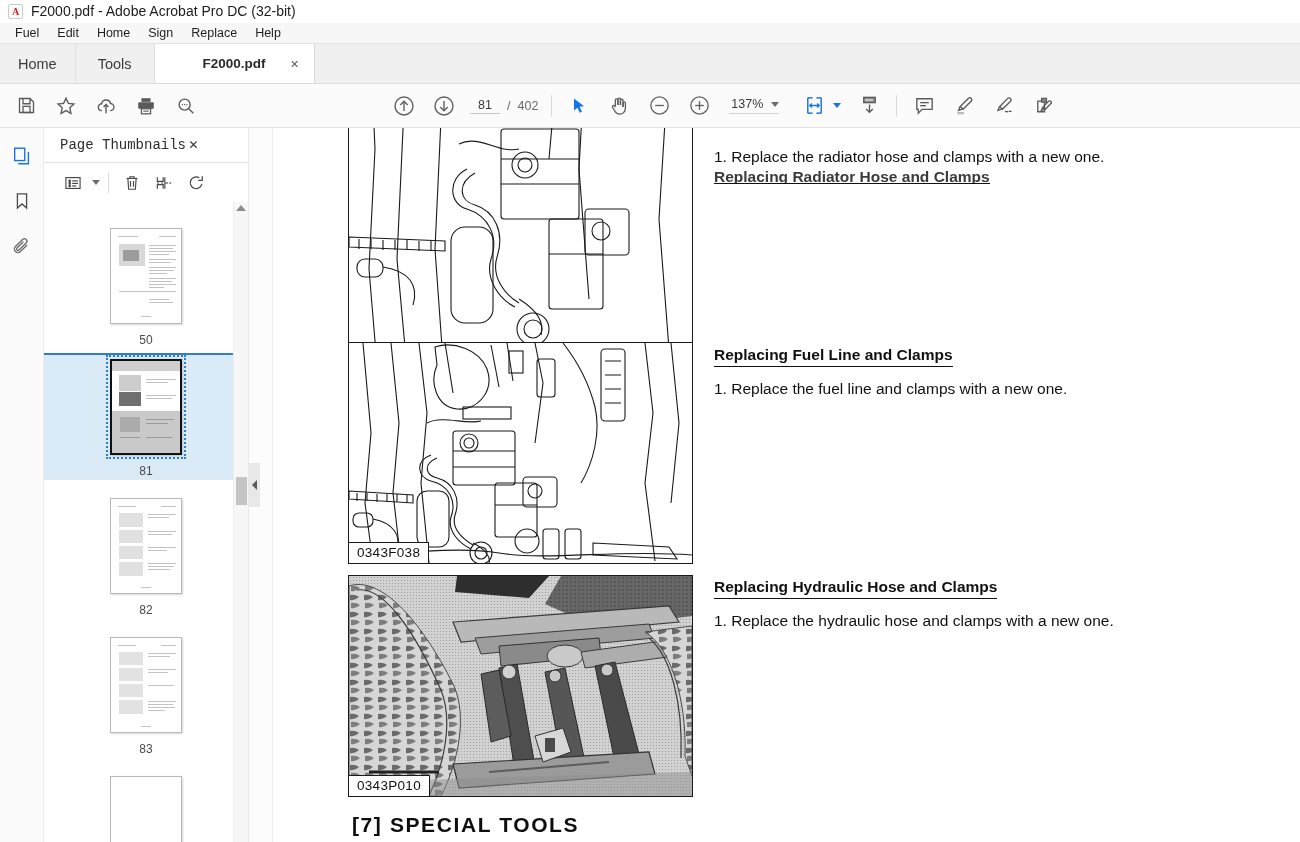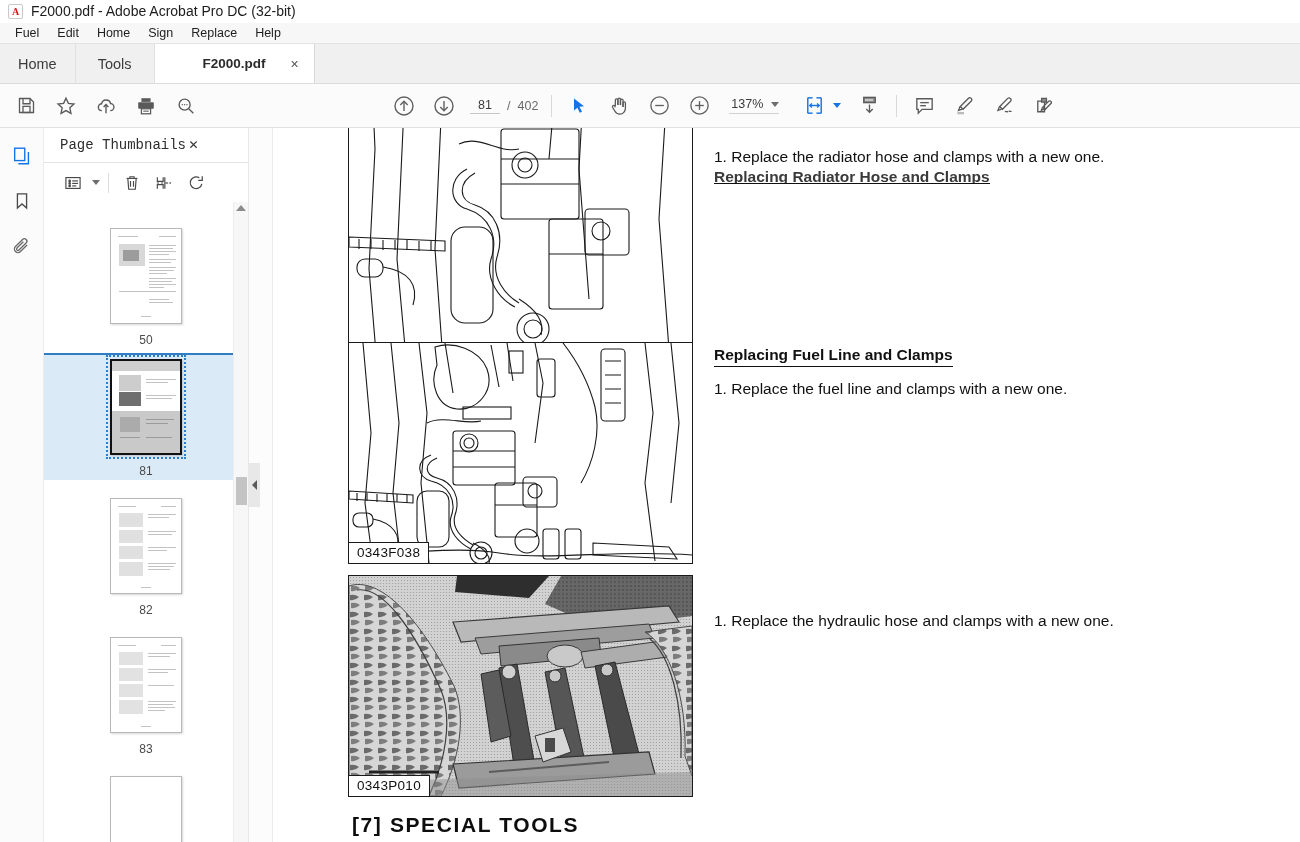--- a/index.html
+++ b/index.html
@@ -806,19 +806,20 @@
 
             <path d="M186 160 L214 152 L222 176 L194 186Z" fill="#d7d7d7" stroke="#333"></path>
             <rect x="196" y="162" width="10" height="14" fill="#4a4a4a"></rect>
 
             <path d="M0 206 L343 196 L343 220 L0 220Z" fill="#8e8e8e" opacity="0.5"></path>
             <path d="M20 196 h70" stroke="#222" stroke-width="3"></path>
           </svg>
           <div class="fig-cap">0343P010</div>
         </div>
 
+        <div class="heading" style="left:366px; top:450px;">Replacing Hydraulic Hose and Clamps</div>
         <div class="bodytext" style="left:366px; top:484px;">1.  Replace the hydraulic hose and clamps with a new one.</div>
 
         <div class="section-head" style="left:4px; top:685px;">[7]  SPECIAL  TOOLS</div>
       </div>
     </div>
   </div>
 </div>
 
 </body></html>

